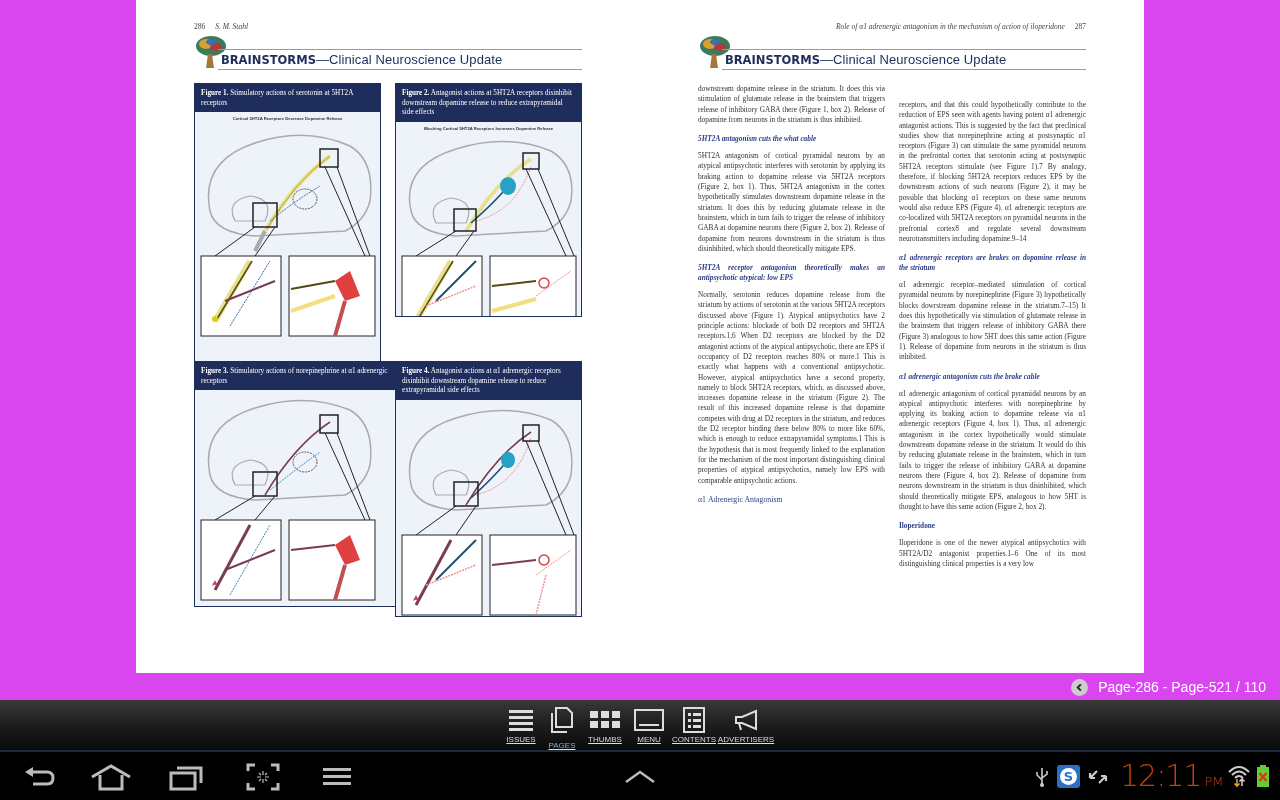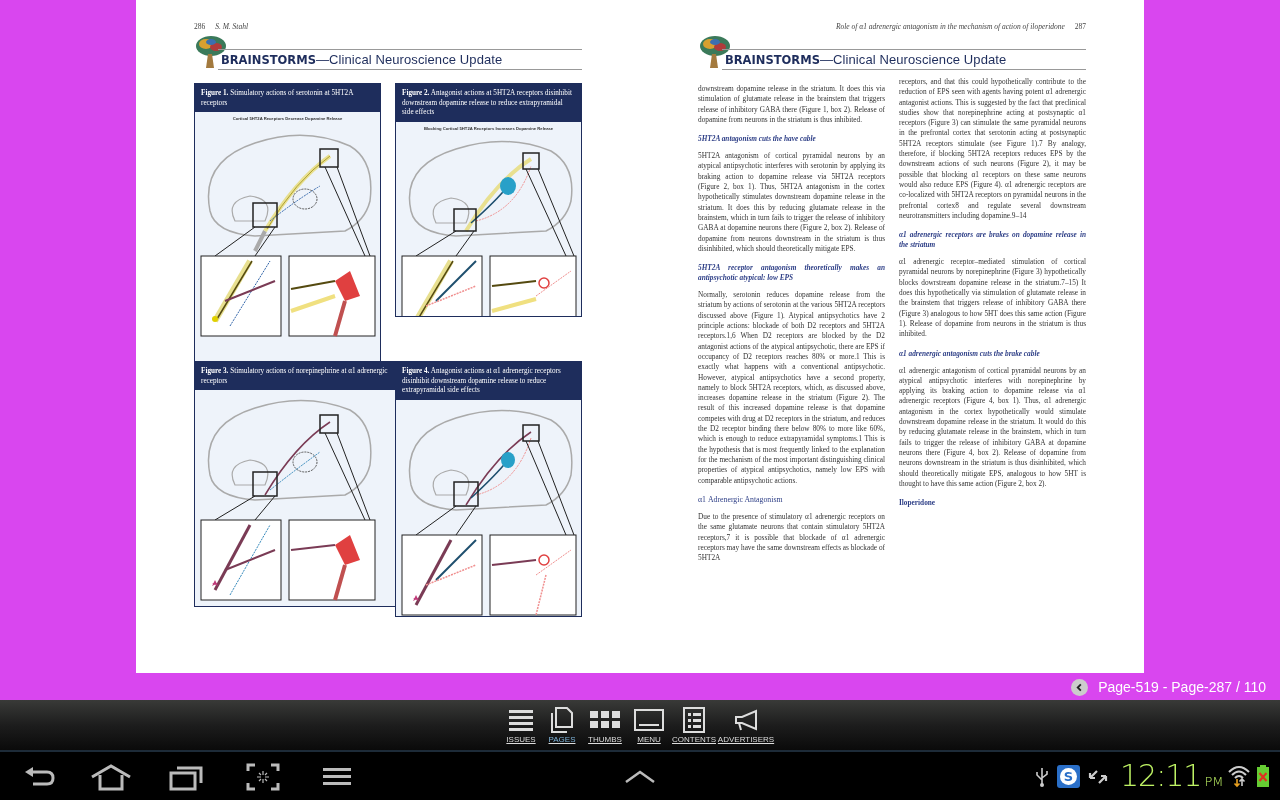--- a/index.html
+++ b/index.html
@@ -29,21 +29,21 @@
   .col h4 { font-weight: bold; font-size: 7.3px; color: #2d3e86; margin-bottom: 7px; }
   #page-indicator { position: absolute; right: 14px; top: 676px; height: 22px; display: flex; align-items: center; color: #fff; font-size: 14px; }
   #page-indicator .back { width: 17px; height: 17px; border-radius: 50%; background: #ccc; margin-right: 10px; display: flex; align-items: center; justify-content: center; }
   #toolbar { position: absolute; left: 0; top: 700px; width: 1280px; height: 52px; background: linear-gradient(#393a38, #1d1d1d 50%, #0a0a0a); border-bottom: 2px solid #1d2b38; }
   .tb-items { position: absolute; left: 501px; top: 5px; display: flex; }
   .tb-item { display: flex; flex-direction: column; align-items: center; margin-right: 0; color: #ddd; font-size: 8px; cursor: pointer; text-decoration: underline; }
   .tb-item .ico { height: 30px; display: flex; align-items: center; justify-content: center; }
   .tb-item.active .lbl { color: #7fb3d8; }
   #sysbar { position: absolute; left: 0; top: 752px; width: 1280px; height: 48px; background: #000; }
   .sys-btn { position: absolute; top: 10px; width: 50px; height: 30px; display: flex; align-items: center; justify-content: center; cursor: pointer; }
-  #clock { position: absolute; left: 1120px; top: 6px; color: #bef264; font-size: 30px; font-family: "DejaVu Sans", sans-serif; font-weight: 300; letter-spacing: -1px; }
+  #clock { position: absolute; left: 1120px; top: 6px; color: #c2410c; font-size: 30px; font-family: "DejaVu Sans", sans-serif; font-weight: 300; letter-spacing: -1px; }
   #clock .ampm { font-size: 13px; letter-spacing: 0; margin-left: 3px; }
 </style>
 </head>
 <body>
 
 <div id="viewer">
   <div id="spread">
 
     <div id="page-left" class="page">
       <div class="running-head" style="left:58px;">
@@ -180,63 +180,63 @@
           <ellipse cx="17" cy="8" rx="5" ry="3" fill="#3b6fb0"></ellipse>
           <path d="M14 20 L12 34 L20 34 L18 20 Z" fill="#a37a3e"></path>
         </svg>
         <div class="brand-rule-top"></div>
         <div class="brand-text"><b>BRAINSTORMS</b><span>—Clinical Neuroscience Update</span></div>
         <div class="brand-rule-bot"></div>
       </div>
 
       <div class="col" style="left:58px; top:84px; width:187px;">
         <p>downstream dopamine release in the striatum. It does this via stimulation of glutamate release in the brainstem that triggers release of inhibitory GABA there (Figure 1, box 2). Release of dopamine from neurons in the striatum is thus inhibited.</p>
-        <h3>5HT2A antagonism cuts the have cable</h3>
+        <h3>5HT2A antagonism cuts the what cable</h3>
         <p>5HT2A antagonism of cortical pyramidal neurons by an atypical antipsychotic interferes with serotonin by applying its braking action to dopamine release via 5HT2A receptors (Figure 2, box 1). Thus, 5HT2A antagonism in the cortex hypothetically stimulates downstream dopamine release in the striatum. It does this by reducing glutamate release in the brainstem, which in turn fails to trigger the release of inhibitory GABA at dopamine neurons there (Figure 2, box 2). Release of dopamine from neurons downstream in the striatum is thus disinhibited, which should theoretically mitigate EPS.</p>
         <h3>5HT2A receptor antagonism theoretically makes an antipsychotic atypical: low EPS</h3>
         <p>Normally, serotonin reduces dopamine release from the striatum by actions of serotonin at the various 5HT2A receptors discussed above (Figure 1). Atypical antipsychotics have 2 principle actions: blockade of both D2 receptors and 5HT2A receptors.1,6 When D2 receptors are blocked by the D2 antagonist actions of the atypical antipsychotic, there are EPS if occupancy of D2 receptors reaches 80% or more.1 This is exactly what happens with a conventional antipsychotic. However, atypical antipsychotics have a second property, namely to block 5HT2A receptors, which, as discussed above, increases dopamine release in the striatum (Figure 2). The result of this increased dopamine release is that dopamine competes with drug at D2 receptors in the striatum, and reduces the D2 receptor binding there below 80% to more like 60%, which is enough to reduce extrapyramidal symptoms.1 This is the hypothesis that is most frequently linked to the explanation for the mechanism of the most important distinguishing clinical properties of atypical antipsychotics, namely low EPS with comparable antipsychotic actions.</p>
         <h2>α1 Adrenergic Antagonism</h2>
-        <p>Due to the presence of stimulatory α1 adrenergic receptors on the same glutamate neurons that contain stimulatory 5HT2A receptors,7 it is possible that blockade of α1 adrenergic receptors may have the same downstream effects as blockade of 5HT2A</p>
-      </div>
-
-      <div class="col" style="left:259px; top:77px; width:187px;">
+      </div>
+
+      <div class="col" style="left:259px; top:100px; width:187px;">
         <p>receptors, and that this could hypothetically contribute to the reduction of EPS seen with agents having potent α1 adrenergic antagonist actions. This is suggested by the fact that preclinical studies show that norepinephrine acting at postsynaptic α1 receptors (Figure 3) can stimulate the same pyramidal neurons in the prefrontal cortex that serotonin acting at postsynaptic 5HT2A receptors stimulate (see Figure 1).7 By analogy, therefore, if blocking 5HT2A receptors reduces EPS by the downstream actions of such neurons (Figure 2), it may be possible that blocking α1 receptors on these same neurons would also reduce EPS (Figure 4). α1 adrenergic receptors are co-localized with 5HT2A receptors on pyramidal neurons in the prefrontal cortex8 and regulate several downstream neurotransmitters including dopamine.9–14</p>
         <h3>α1 adrenergic receptors are brakes on dopamine release in the striatum</h3>
         <p>α1 adrenergic receptor–mediated stimulation of cortical pyramidal neurons by norepinephrine (Figure 3) hypothetically blocks dowrstream dopamine release in the striatum.7–15) It does this hypothetically via stimulation of glutamate release in the brainstem that triggers release of inhibitory GABA there (Figure 3) analogous to how 5HT does this same action (Figure 1). Release of dopamine from neurons in the striatum is thus inhibited.</p>
         <h3>α1 adrenergic antagonism cuts the brake cable</h3>
         <p>α1 adrenergic antagonism of cortical pyramidal neurons by an atypical antipsychotic interferes with norepinephrine by applying its braking action to dopamine release via α1 adrenergic receptors (Figure 4, box 1). Thus, α1 adrenergic antagonism in the cortex hypothetically would stimulate downstream dopamine release in the striatum. It would do this by reducing glutamate release in the brainstem, which in turn fails to trigger the release of inhibitory GABA at dopamine neurons there (Figure 4, box 2). Release of dopamine from neurons downstream in the striatum is thus disinhibited, which should theoretically mitigate EPS, analogous to how 5HT is thought to have this same action (Figure 2, box 2).</p>
         <h4>Iloperidone</h4>
+        <p>Iloperidone is one of the newer atypical antipsychotics with 5HT2A/D2 antagonist properties.1–6 One of its most distinguishing clinical properties is a very low</p>
       </div>
     </div>
   </div>
 
   <div id="page-indicator">
     <span class="back">
       <svg width="9" height="9" viewBox="0 0 10 10">
           <path d="M6.5 1.5 L3 5 L6.5 8.5" stroke="#222" stroke-width="2" fill="none"></path>
         </svg>
     </span>
-    <span>Page-519 - Page-287 / 110</span>
+    <span>Page-286 - Page-521 / 110</span>
   </div>
 </div>
 
 <div id="toolbar">
   <div class="tb-items">
     <div class="tb-item" style="width:40px;">
       <span class="ico">
         <svg width="28" height="28" viewBox="0 0 28 28">
             <rect x="2" y="4" width="24" height="3" fill="#ddd"></rect>
             <rect x="2" y="10" width="24" height="3" fill="#ddd"></rect>
             <rect x="2" y="16" width="24" height="3" fill="#ddd"></rect>
             <rect x="2" y="22" width="24" height="3" fill="#ddd"></rect>
           </svg>
       </span>
       <span class="lbl">ISSUES</span>
     </div>
-    <div class="tb-item active" style="width:42px;">
+    <div class="tb-item active" style="width:42px;gap:6px;">
       <span class="ico">
         <svg width="28" height="28" viewBox="0 0 28 28">
             <path d="M8 2 L19 2 L24 7 L24 21 L8 21 Z" fill="none" stroke="#ddd" stroke-width="2"></path>
             <path d="M4 7 L4 26 L19 26" fill="none" stroke="#ddd" stroke-width="2"></path>
           </svg>
       </span>
       <span class="lbl">PAGES</span>
     </div>
     <div class="tb-item" style="width:44px;">
       <span class="ico">

